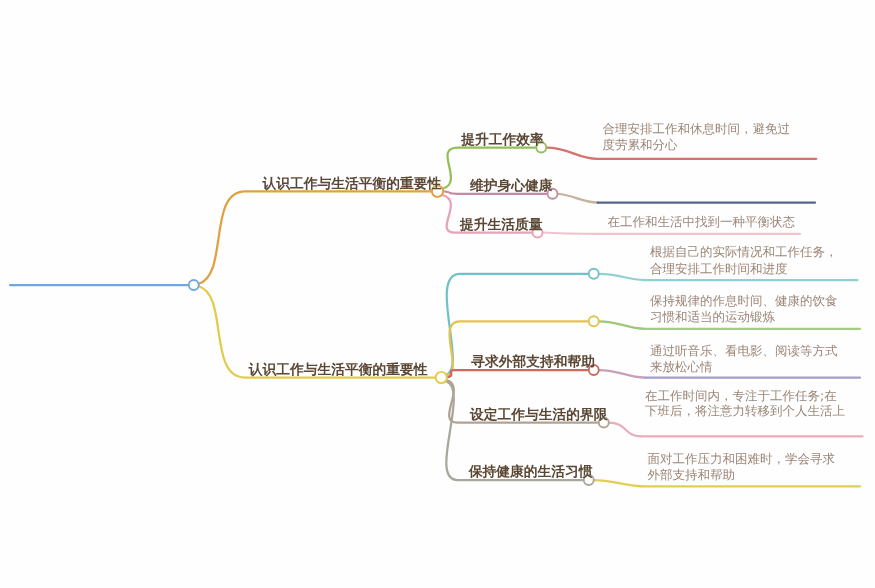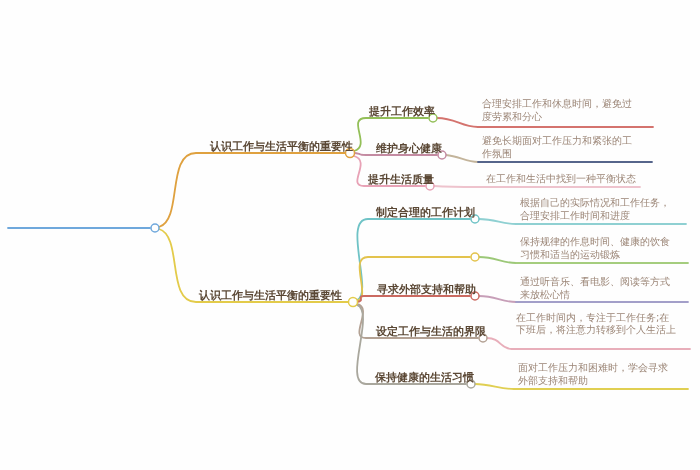--- a/index.html
+++ b/index.html
@@ -73,27 +73,25 @@
   </svg>
 
 
   <div class="node-label" style="left:210px;top:139px">认识工作与生活平衡的重要性</div>
   <div class="node-label" style="left:199px;top:288px">认识工作与生活平衡的重要性</div>
 
   <div class="node-label" style="left:369px;top:104px">提升工作效率</div>
   <div class="node-label" style="left:376px;top:141px">维护身心健康</div>
   <div class="node-label" style="left:368px;top:172px">提升生活质量</div>
 
-  <div class="node-label" style="left:376px;top:205px">制定合理的工作计划</div>
   <div class="node-label" style="left:377px;top:282px">寻求外部支持和帮助</div>
   <div class="node-label" style="left:376px;top:324px">设定工作与生活的界限</div>
   <div class="node-label" style="left:375px;top:370px">保持健康的生活习惯</div>
 
   <div class="leaf-text" style="left:482px;top:97px">合理安排工作和休息时间，避免过度劳累和分心</div>
-  <div class="leaf-text" style="left:482px;top:134px">避免长期面对工作压力和紧张的工作氛围</div>
   <div class="leaf-text" style="left:486px;top:172px">在工作和生活中找到一种平衡状态</div>
 
   <div class="leaf-text" style="left:520px;top:196px">根据自己的实际情况和工作任务，合理安排工作时间和进度</div>
   <div class="leaf-text" style="left:520px;top:235px">保持规律的作息时间、健康的饮食习惯和适当的运动锻炼</div>
   <div class="leaf-text" style="left:520px;top:275px">通过听音乐、看电影、阅读等方式来放松心情</div>
   <div class="leaf-text leaf-tight" style="left:516px;top:312px">在工作时间内，专注于工作任务;在下班后，将注意力转移到个人生活上</div>
   <div class="leaf-text" style="left:518px;top:361px">面对工作压力和困难时，学会寻求外部支持和帮助</div>
 
 </div>
 

